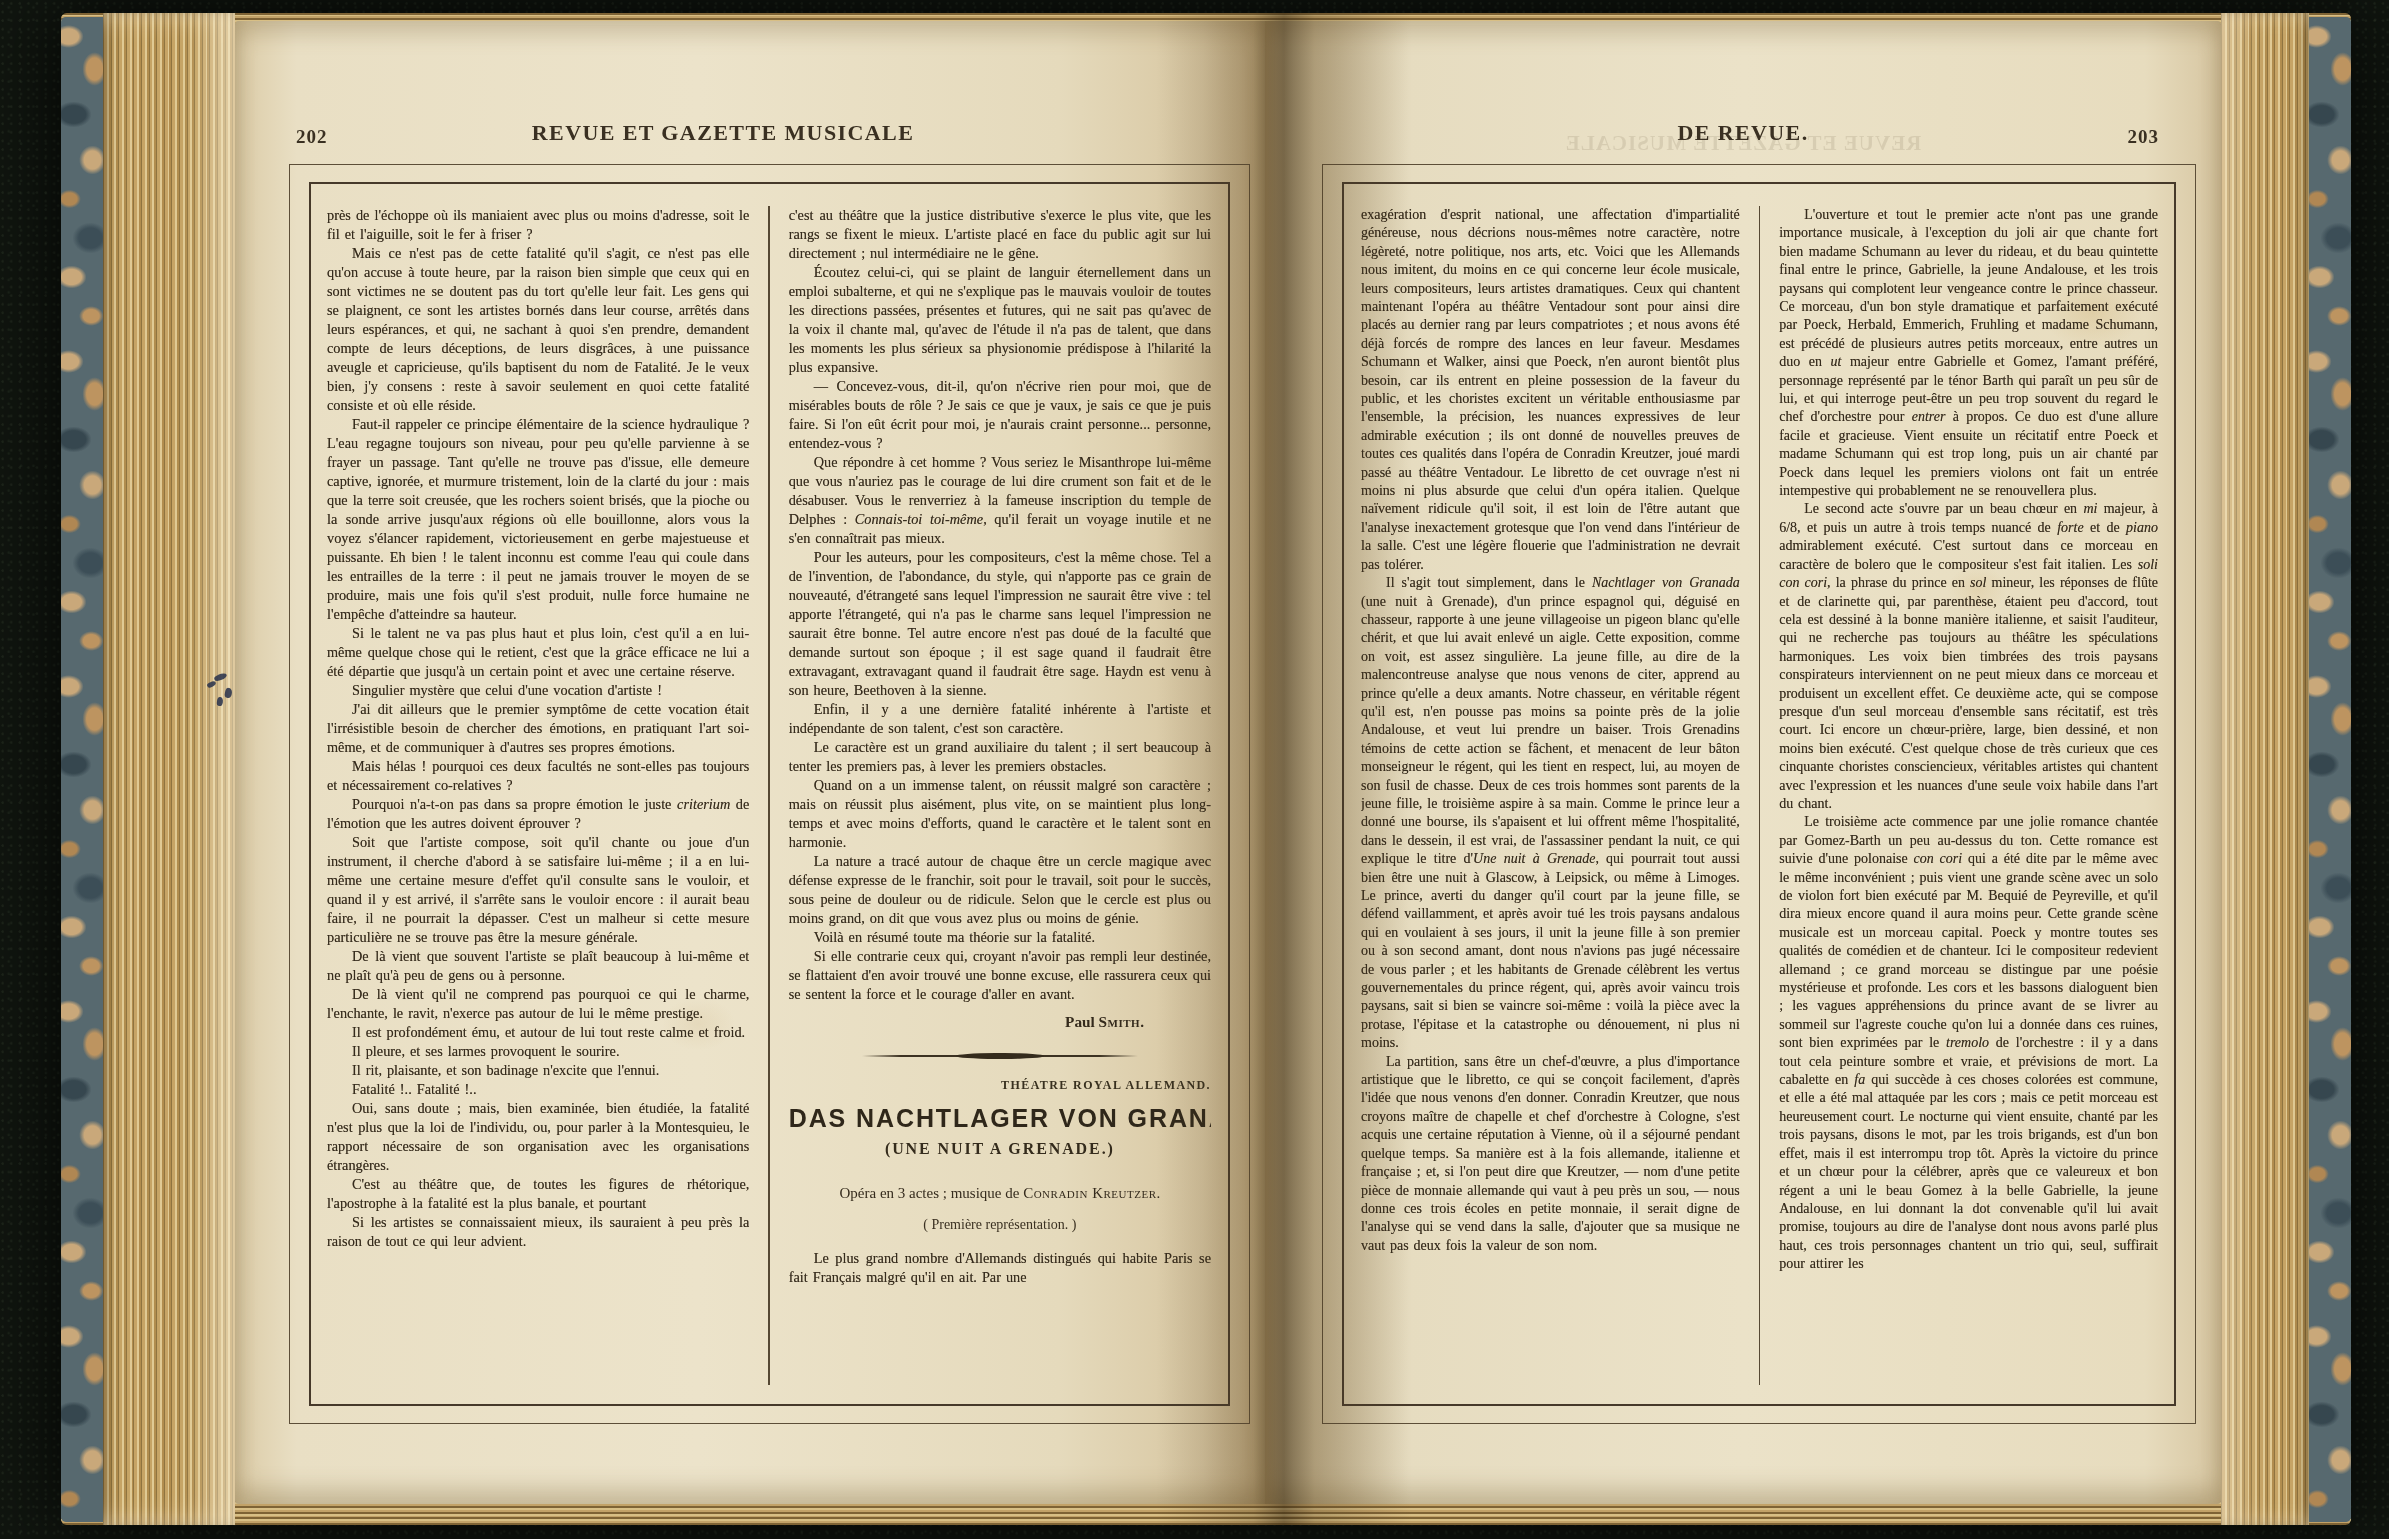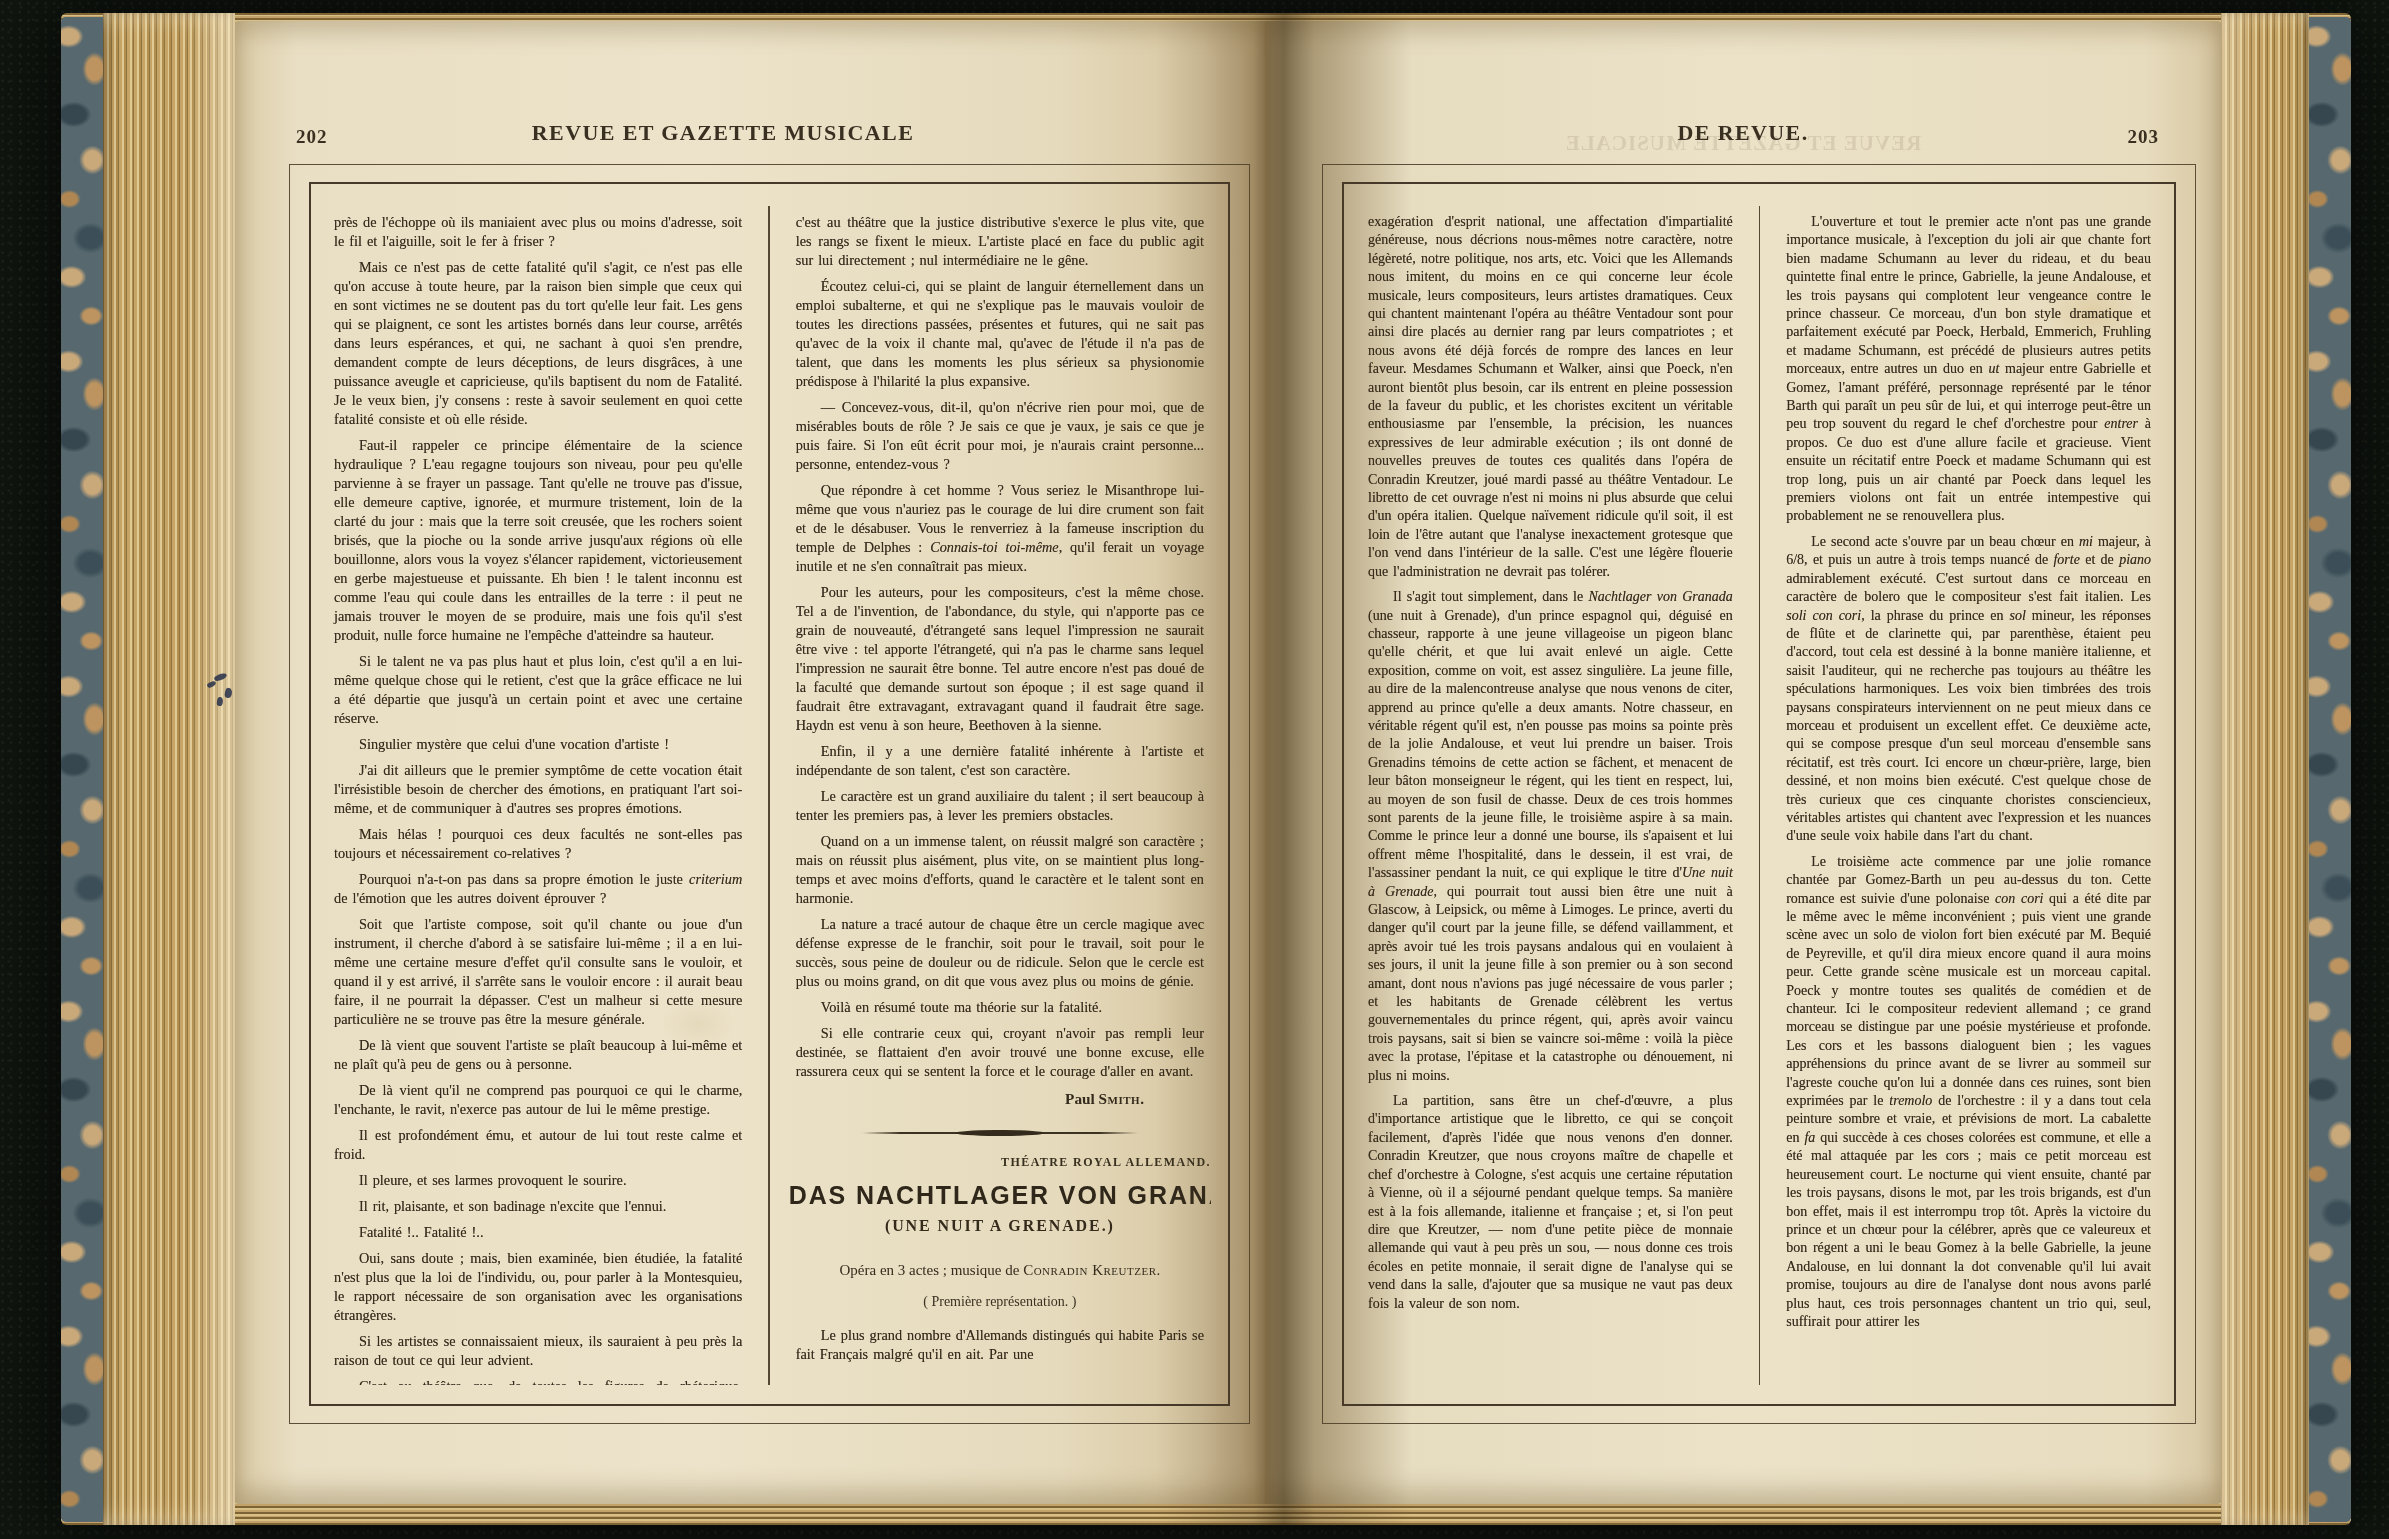--- a/index.html
+++ b/index.html
@@ -75,21 +75,21 @@
   .page-right .frame-outer{top:143px;left:57px;right:25px;bottom:80px;}
   .frame-inner{position:absolute;inset:17px 19px;border:2.4px solid #46392a;}
 
   .cols{position:absolute;display:flex;z-index:2;}
   .page-left .cols{top:185px;left:92px;right:54px;bottom:119px;}
   .page-right .cols{top:185px;left:96px;right:63px;bottom:119px;}
   .col{flex:1 1 0;height:100%;overflow:hidden;color:#352b1d;text-align:justify;}
   .page-left .col{font-size:14.3px;line-height:19px;}
   .page-right .col{font-size:14px;line-height:18.4px;}
   .col-divider{width:1.4px;background:#55483300;background:#554833;margin:0 19px;}
-  .col p.para{margin:7px;text-indent:25px;word-spacing:1.4px;text-shadow:0 0 0.5px rgba(55,40,20,.55);}
+  .col p.para{margin:0;text-indent:25px;word-spacing:1.4px;text-shadow:0 0 0.5px rgba(55,40,20,.55);}
   .col p.para.noindent{text-indent:0;}
   .col em{font-style:italic;}
   .sc{font-variant:small-caps;letter-spacing:0.5px;margin-top:14px;}
 
   .signature{margin:7.6px 67px 0 0;text-align:right;font-size:15.3px;text-indent:0;
     font-weight:bold;color:#342a1c;}
   .ornament{position:relative;width:287px;height:9.6px;margin:21px auto 15.3px;}
   .ornament::before{content:"";position:absolute;left:5.7px;right:5.7px;top:3.8px;height:1.4px;
     background:linear-gradient(to right,transparent,#3c3222 14%,#3c3222 86%,transparent);}
   .ornament span{position:absolute;left:50%;top:1px;transform:translateX(-50%);
@@ -141,22 +141,22 @@
           <p class="para">Mais hélas ! pourquoi ces deux facultés ne sont-elles pas toujours et nécessairement co-relatives ?</p>
           <p class="para">Pourquoi n'a-t-on pas dans sa propre émotion le juste <em>criterium</em> de l'émotion que les autres doivent éprouver ?</p>
           <p class="para">Soit que l'artiste compose, soit qu'il chante ou joue d'un instrument, il cherche d'abord à se satisfaire lui-même ; il a en lui-même une certaine mesure d'effet qu'il consulte sans le vouloir, et quand il y est arrivé, il s'arrête sans le vouloir encore : il aurait beau faire, il ne pourrait la dépasser. C'est un malheur si cette mesure particulière ne se trouve pas être la mesure générale.</p>
           <p class="para">De là vient que souvent l'artiste se plaît beaucoup à lui-même et ne plaît qu'à peu de gens ou à personne.</p>
           <p class="para">De là vient qu'il ne comprend pas pourquoi ce qui le charme, l'enchante, le ravit, n'exerce pas autour de lui le même prestige.</p>
           <p class="para">Il est profondément ému, et autour de lui tout reste calme et froid.</p>
           <p class="para">Il pleure, et ses larmes provoquent le sourire.</p>
           <p class="para">Il rit, plaisante, et son badinage n'excite que l'ennui.</p>
           <p class="para">Fatalité !.. Fatalité !..</p>
           <p class="para">Oui, sans doute ; mais, bien examinée, bien étudiée, la fatalité n'est plus que la loi de l'individu, ou, pour parler à la Montesquieu, le rapport nécessaire de son organisation avec les organisations étrangères.</p>
+          <p class="para">C'est au théâtre que, de toutes les figures de rhétorique, l'apostrophe à la fatalité est la plus banale, et pourtant</p>
           <p class="para">Si les artistes se connaissaient mieux, ils sauraient à peu près la raison de tout ce qui leur advient.</p>
-          <p class="para">C'est au théâtre que, de toutes les figures de rhétorique, l'apostrophe à la fatalité est la plus banale, et pourtant</p>
         </div>
       <div class="col-divider"></div>
       <div class="col">
         <div>
             <p class="para noindent">c'est au théâtre que la justice distributive s'exerce le plus vite, que les rangs se fixent le mieux. L'artiste placé en face du public agit sur lui directement ; nul intermédiaire ne le gêne.</p>
             <p class="para">Écoutez celui-ci, qui se plaint de languir éternellement dans un emploi subalterne, et qui ne s'explique pas le mauvais vouloir de toutes les directions passées, présentes et futures, qui ne sait pas qu'avec de la voix il chante mal, qu'avec de l'étude il n'a pas de talent, que dans les moments les plus sérieux sa physionomie prédispose à l'hilarité la plus expansive.</p>
             <p class="para">— Concevez-vous, dit-il, qu'on n'écrive rien pour moi, que de misérables bouts de rôle ? Je sais ce que je vaux, je sais ce que je puis faire. Si l'on eût écrit pour moi, je n'aurais craint personne... personne, entendez-vous ?</p>
             <p class="para">Que répondre à cet homme ? Vous seriez le Misanthrope lui-même que vous n'auriez pas le courage de lui dire crument son fait et de le désabuser. Vous le renverriez à la fameuse inscription du temple de Delphes : <em>Connais-toi toi-même</em>, qu'il ferait un voyage inutile et ne s'en connaîtrait pas mieux.</p>
             <p class="para">Pour les auteurs, pour les compositeurs, c'est la même chose. Tel a de l'invention, de l'abondance, du style, qui n'apporte pas ce grain de nouveauté, d'étrangeté sans lequel l'impression ne saurait être vive : tel apporte l'étrangeté, qui n'a pas le charme sans lequel l'impression ne saurait être bonne. Tel autre encore n'est pas doué de la faculté que demande surtout son époque ; il est sage quand il faudrait être extravagant, extravagant quand il faudrait être sage. Haydn est venu à son heure, Beethoven à la sienne.</p>
             <p class="para">Enfin, il y a une dernière fatalité inhérente à l'artiste et indépendante de son talent, c'est son caractère.</p>

